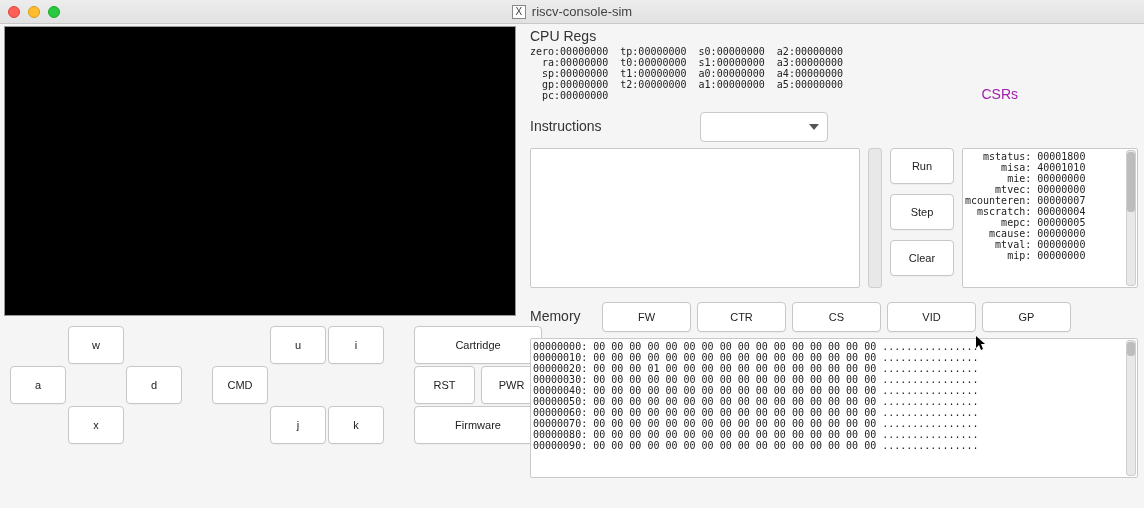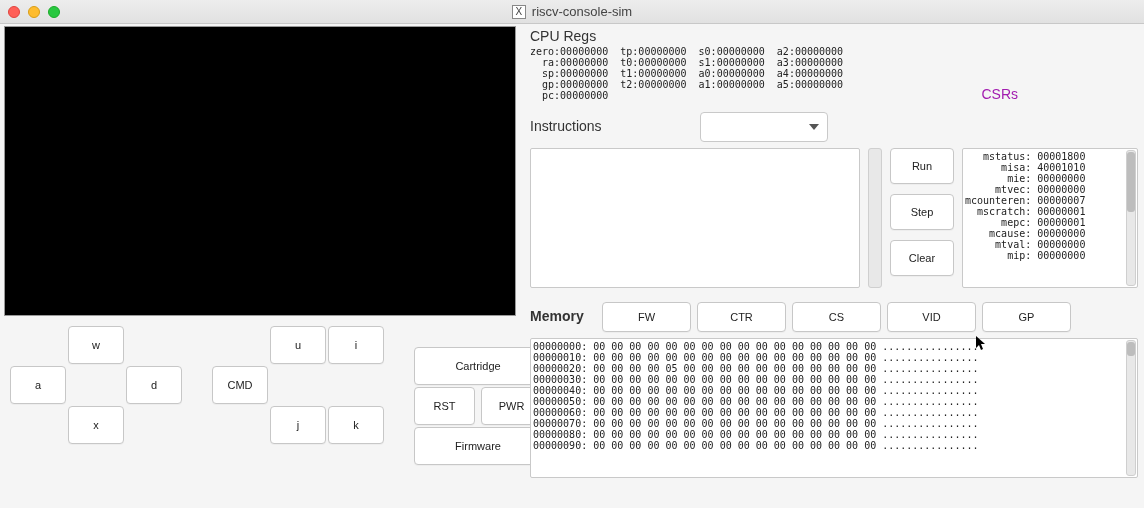--- a/index.html
+++ b/index.html
@@ -10,21 +10,21 @@
   .tl-close { background: #ff5f57; border: 1px solid #e0443e; }
   .tl-min { background: #febc2e; border: 1px solid #d99d16; }
   .tl-max { background: #28c840; border: 1px solid #1aab29; }
   .titlecenter { margin: 0 auto; display: flex; align-items: center; gap: 6px; font-size: 13px; color: #444; }
   .xicon { width: 14px; height: 14px; border: 1px solid #888; display: inline-flex; align-items: center; justify-content: center; font-size: 10px; line-height: 1; background: #fff; }
   .main { display: flex; height: calc(508px - 24px); }
   .left { width: 520px; padding: 2px 4px 4px 4px; }
   .screen { background: #000; width: 512px; height: 290px; border: 1px solid #999; }
   .pads { padding: 10px 6px 0 6px; display: flex; gap: 30px; align-items: flex-start; }
   .dpad, .facepad { display: grid; grid-template-columns: 56px 56px 56px; grid-template-rows: 38px 38px 38px; gap: 2px; }
-  .midcol { display: flex; flex-direction: column; gap: 2px; align-items: stretch; margin-top: 21px; }
+  .midcol { display: flex; flex-direction: column; gap: 2px; align-items: stretch; }
   .midcol .row2 { display: flex; gap: 6px; }
   .btn { background: #fff; border: 1px solid #c7c7c7; border-radius: 4px; font-size: 11px; color: #222; display: flex; align-items: center; justify-content: center; cursor: pointer; box-shadow: 0 1px 0 rgba(0,0,0,0.03); }
   .btn.sq { width: 56px; height: 38px; }
   .btn.wide { width: 128px; height: 38px; }
   .btn.half { width: 61px; height: 38px; }
   .dpad .c1r1 { grid-column:2; grid-row:1; }
   .dpad .c0r2 { grid-column:1; grid-row:2; }
   .dpad .c2r2 { grid-column:3; grid-row:2; }
   .dpad .c1r3 { grid-column:2; grid-row:3; }
   .facepad .c1r1 { grid-column:2; grid-row:1; }
@@ -42,21 +42,21 @@
   .combo .chev { width:0; height:0; border-left:5px solid transparent; border-right:5px solid transparent; border-top:6px solid #555; }
   .midrow { display: flex; gap: 8px; height: 140px; }
   .inst-box { flex: 1; border: 1px solid #c9c9c9; border-radius: 2px; background: #fff; position: relative; }
   .scrollbar-v { width: 14px; background: #e8e8e8; border: 1px solid #cfcfcf; border-radius: 3px; }
   .runcol { display: flex; flex-direction: column; gap: 10px; width: 64px; }
   .runcol .btn { width: 64px; height: 36px; }
   .csr-box { width: 176px; border: 1px solid #c9c9c9; border-radius: 2px; background: #fff; position: relative; overflow: hidden; padding: 2px 0 2px 2px; }
   .csr-box .scrollbar-v { position: absolute; right:1px; top:1px; bottom:1px; width:10px; }
   .csr-thumb { background:#bdbdbd; border-radius:3px; width:8px; height:60px; margin:1px auto; }
   .memrow { display:flex; align-items:center; gap:6px; margin-top:14px; }
-  .memrow .section-label { width:66px;font-weight:bold; }
+  .memrow .section-label { width:66px; }
   .memrow .btn { width:89px; height:30px; }
   .hexwrap { border:1px solid #c9c9c9; border-radius:2px; margin-top:6px; background:#fff; position:relative; height:140px; overflow:hidden; padding:2px 14px 2px 2px; }
   .hexwrap .scrollbar-v { position:absolute; right:1px; top:1px; bottom:1px; width:10px; }
   .hexwrap .csr-thumb { height:14px; }
   .posrel { position:relative; }
   .csr-head { position:absolute; right:0; top:-26px; font-size:14px; color:#a21caf;text-align:right; }
   .cursor { position:absolute; width:12px; height:16px; pointer-events:none; left:976px; top:336px; }
 </style>
 </head>
 <body>
@@ -127,22 +127,22 @@
         <button class="btn">Run</button>
         <button class="btn">Step</button>
         <button class="btn">Clear</button>
       </div>
       <div class="csr-box">
         <div class="mono"><span>   mstatus: 00001800</span>
 <span>      misa: 40001010</span>
 <span>       mie: 00000000</span>
 <span>     mtvec: 00000000</span>
 <span>mcounteren: 00000007</span>
-<span>  mscratch: 00000001</span>
-<span>      mepc: 00000001</span>
+<span>  mscratch: 00000004</span>
+<span>      mepc: 00000005</span>
 <span>    mcause: 00000000</span>
 <span>     mtval: 00000000</span>
 <span>       mip: 00000000</span></div>
         <div class="scrollbar-v">
             <div class="csr-thumb"></div>
           </div>
       </div>
     </div>
 
     <div class="memrow">
@@ -150,21 +150,21 @@
       <button class="btn">FW</button>
       <button class="btn">CTR</button>
       <button class="btn">CS</button>
       <button class="btn">VID</button>
       <button class="btn">GP</button>
     </div>
 
     <div class="hexwrap">
       <div class="mono"><span>00000000: 00 00 00 00 00 00 00 00 00 00 00 00 00 00 00 00 ................</span>
 <span>00000010: 00 00 00 00 00 00 00 00 00 00 00 00 00 00 00 00 ................</span>
-<span>00000020: 00 00 00 00 05 00 00 00 00 00 00 00 00 00 00 00 ................</span>
+<span>00000020: 00 00 00 01 00 00 00 00 00 00 00 00 00 00 00 00 ................</span>
 <span>00000030: 00 00 00 00 00 00 00 00 00 00 00 00 00 00 00 00 ................</span>
 <span>00000040: 00 00 00 00 00 00 00 00 00 00 00 00 00 00 00 00 ................</span>
 <span>00000050: 00 00 00 00 00 00 00 00 00 00 00 00 00 00 00 00 ................</span>
 <span>00000060: 00 00 00 00 00 00 00 00 00 00 00 00 00 00 00 00 ................</span>
 <span>00000070: 00 00 00 00 00 00 00 00 00 00 00 00 00 00 00 00 ................</span>
 <span>00000080: 00 00 00 00 00 00 00 00 00 00 00 00 00 00 00 00 ................</span>
 <span>00000090: 00 00 00 00 00 00 00 00 00 00 00 00 00 00 00 00 ................</span></div>
       <div class="scrollbar-v">
           <div class="csr-thumb"></div>
         </div>

